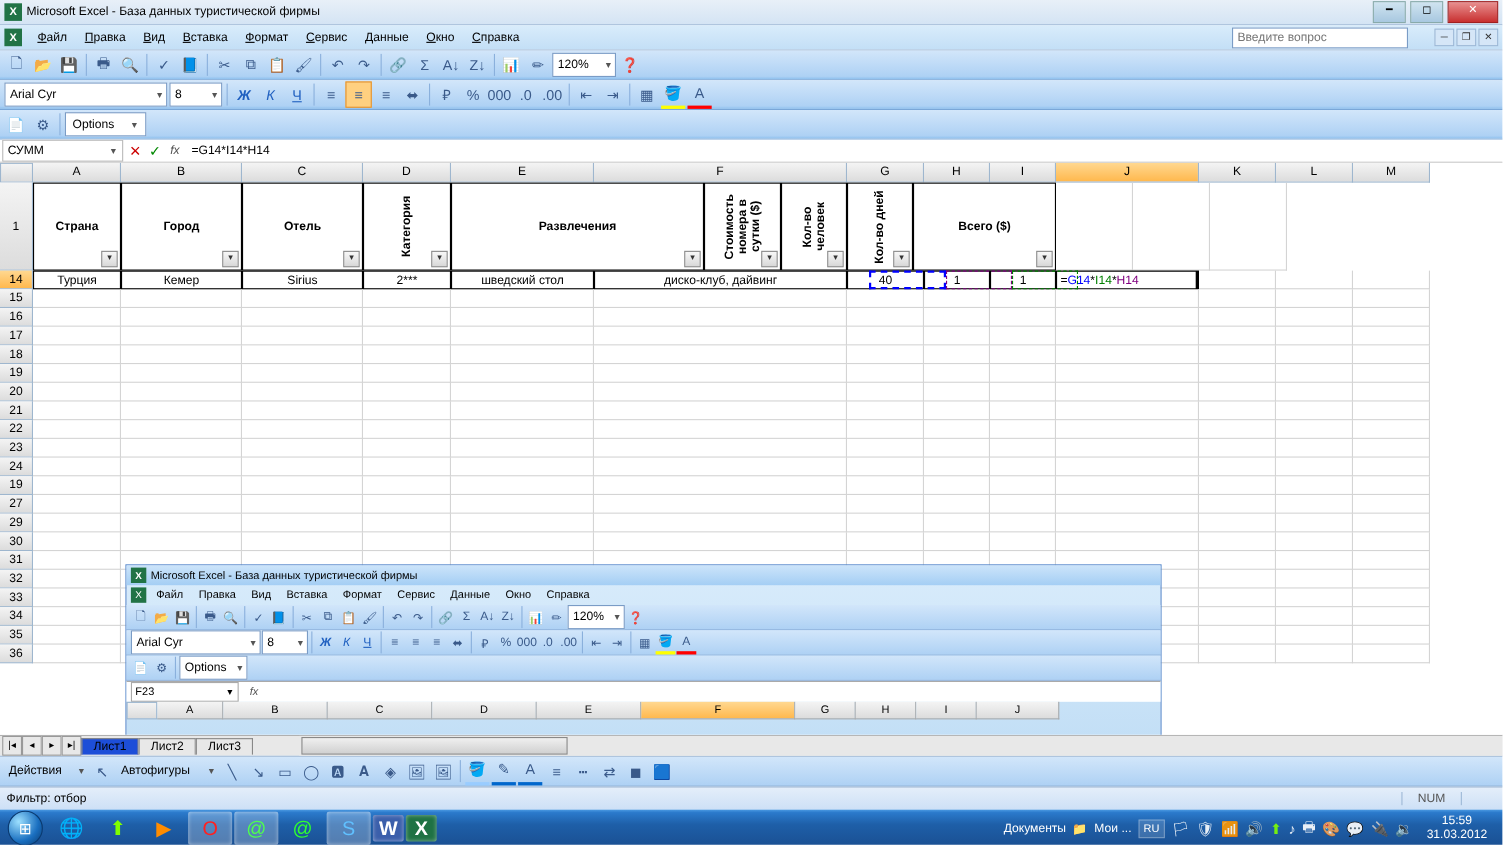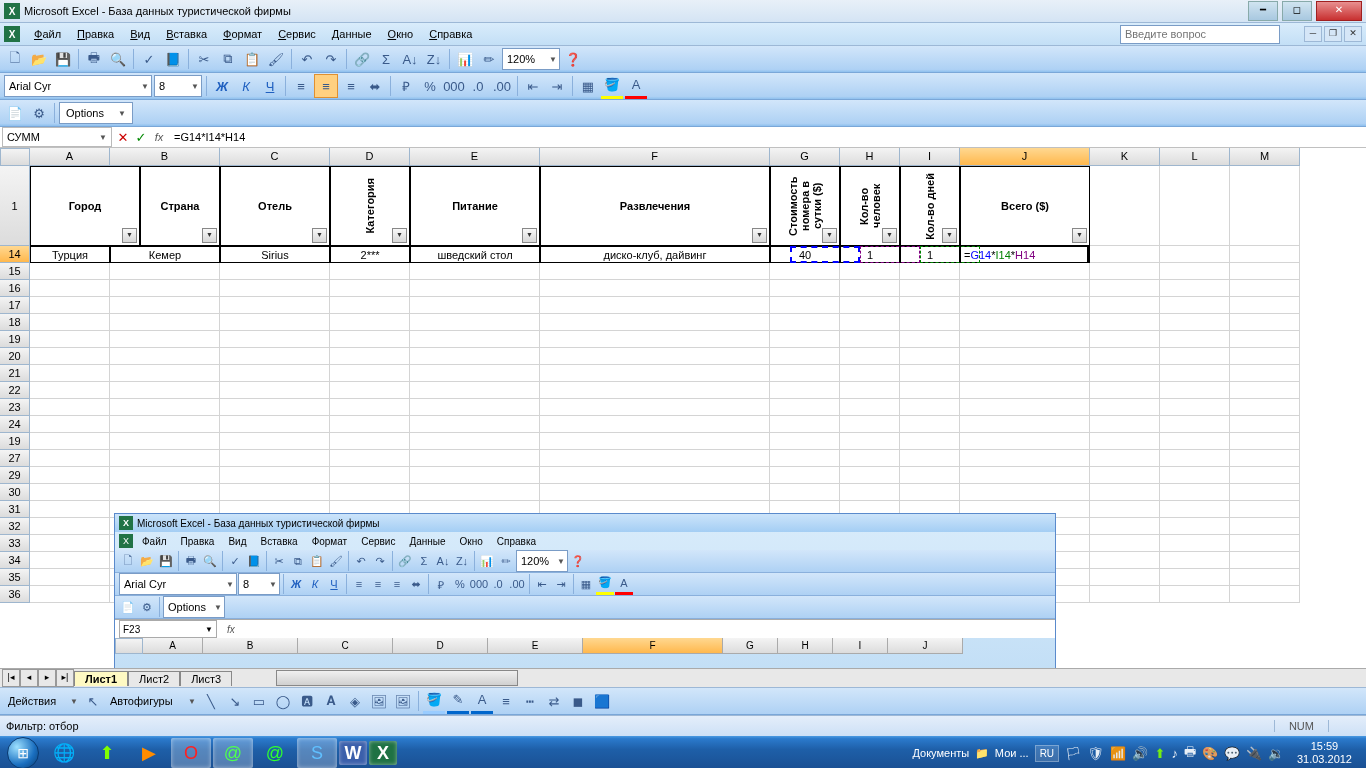--- a/index.html
+++ b/index.html
@@ -60,21 +60,21 @@
 .embedded .enb{height:18px;display:flex;align-items:center;background:#fff;border-top:1px solid #aaa}
 .embedded .enb .nb{width:90px;border:1px solid #aaa;height:16px;margin:0 4px;padding:0 3px;font-size:10px;display:flex;align-items:center}
 .embedded .ehdr{display:flex;height:16px}
 .embedded .ehdr .corner{width:28px;height:16px}
 .embedded .ehdr .ch{height:16px;background:linear-gradient(#f4f4f4,#dcdcdc);border-right:1px solid #aaa;border-bottom:1px solid #aaa;text-align:center;font-size:10px;line-height:15px;box-sizing:border-box}
 .embedded .ehdr .ch.sel{background:linear-gradient(#ffd891,#ffb84d)}
 .scrollbar-h{height:18px;background:#e8e8e8;display:flex;border-top:1px solid #aaa}
 .tabs{display:flex;align-items:center;padding:0 2px}
 .tabnav{width:16px;height:16px;border:1px solid #999;background:#e8e8e8;margin:0;text-align:center;font-size:9px;line-height:14px}
 .tab{padding:1px 10px;border:1px solid #888;background:#e8e8e8;border-bottom:none;font-size:11px;margin-top:1px}
-.tab.active{background:#fef9c3;font-weight:bold}
+.tab.active{background:#1d4ed8;font-weight:normal}
 .sbtrack{flex:1;background:#e8e8e8;display:flex;align-items:center;margin-left:40px}
 .sbthumb{height:14px;background:linear-gradient(#f0f0f0,#d0d0d0);border:1px solid #888;margin-left:2px}
 .drawbar{height:26px;background:linear-gradient(#d2e6fa,#aed1f4);display:flex;align-items:center;padding:0 4px;gap:2px;border-top:1px solid #9db8d6;border-bottom:1px solid #7aa7d8}
 .statusbar{height:20px;background:linear-gradient(#e4eefa,#cde0f6);display:flex;align-items:center;padding:0 6px;border-top:1px solid #9db8d6;font-size:11px}
 .statusbar .cell-status{flex:1}
 .statusbar .ind{padding:0 14px;border-left:1px solid #9db8d6;color:#555}
 .taskbar{height:34px;background:linear-gradient(#4b9ae2 0%,#2b7acc 8%,#1e5fa8 40%,#1a4f92 100%);display:flex;align-items:center;padding:0 2px;color:#fff}
 .startbtn{width:42px;height:34px;display:flex;align-items:center;justify-content:center}
 .orb{width:30px;height:30px;border-radius:50%;background:radial-gradient(circle at 30% 30%,#9de0ff,#1a6fc0 60%,#0a3a70);border:1px solid #0a3a70;display:flex;align-items:center;justify-content:center;font-size:14px}
 .tbicon{width:40px;height:30px;margin:0 1px;display:flex;align-items:center;justify-content:center;font-size:18px;border-radius:2px}
@@ -216,38 +216,34 @@
     <div class="colhdr" style="width:60px">H</div>
     <div class="colhdr" style="width:60px">I</div>
     <div class="colhdr sel" style="width:130px">J</div>
     <div class="colhdr" style="width:70px">K</div>
     <div class="colhdr" style="width:70px">L</div>
     <div class="colhdr" style="width:70px">M</div>
   </div>
   <div class="gridbody" id="gridbody">
       <div class="grow hd">
         <div class="rowhdr" style="height: 80px;">1</div>
+        <div class="cell hdr" style="width: 80px; height: 80px;">
+          <span>Страна</span>
+          <div class="filterbtn">▼</div>
+        </div>
         <div class="cell hdr" style="width: 110px; height: 80px;">
           <span>Город</span>
           <div class="filterbtn">▼</div>
         </div>
-        <div class="cell hdr" style="width: 80px; height: 80px;">
-          <span>Страна</span>
-          <div class="filterbtn">▼</div>
-        </div>
         <div class="cell hdr" style="width: 110px; height: 80px;">
           <span>Отель</span>
           <div class="filterbtn">▼</div>
         </div>
         <div class="cell hdr" style="width: 80px; height: 80px;">
           <span class="vtxt">Категория</span>
-          <div class="filterbtn">▼</div>
-        </div>
-        <div class="cell hdr" style="width: 130px; height: 80px;">
-          <span>Питание</span>
           <div class="filterbtn">▼</div>
         </div>
         <div class="cell hdr" style="width: 230px; height: 80px;">
           <span>Развлечения</span>
           <div class="filterbtn">▼</div>
         </div>
         <div class="cell hdr" style="width: 70px; height: 80px;">
           <span class="vtxt">Стоимость номера в сутки ($)</span>
           <div class="filterbtn">▼</div>
         </div>

